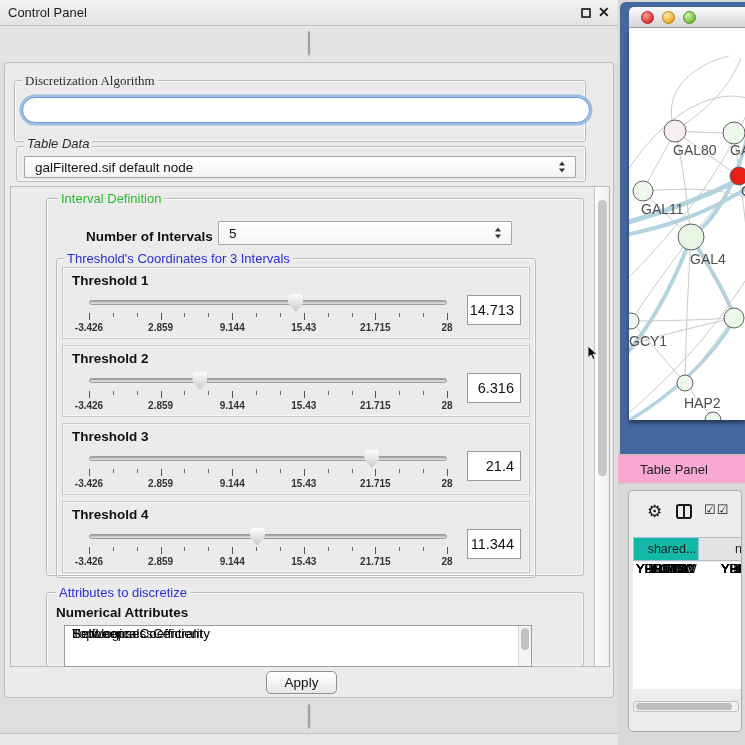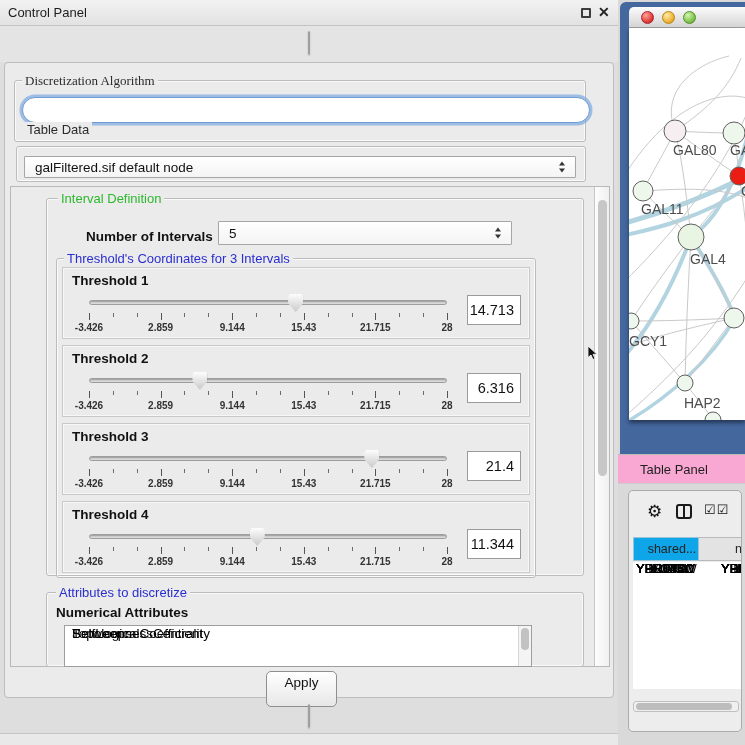--- a/index.html
+++ b/index.html
@@ -42,21 +42,21 @@
   .algo-combo{left:22px;top:97px;width:568px;height:26px;background:#fff;border:1px solid #6f9bd1;
     border-radius:13px;box-shadow:0 0 0 2.5px rgba(115,165,225,.65);z-index:2;}
 
   .popup{left:14px;top:82px;width:564px;height:59px;background:#fff;border:1px solid #9b9b9b;
     box-shadow:2px 4px 8px rgba(0,0,0,.3);z-index:5;}
   .popup-hint{position:relative;text-align:center;color:#b6b6b6;font-size:13px;padding-top:5px;height:17px;}
   .popup-item{position:relative;font-size:13.5px;color:#000;line-height:17px;padding-left:2px;}
   .popup-item.bold{font-weight:bold;}
 
   .td-group{left:16px;top:146px;width:570px;height:36px;}
-  .td-label{left:24px;top:122px;z-index:6;}
+  .td-label{left:24px;top:136px;z-index:6;font-style:italic;}
 
   .combo{background:linear-gradient(#ffffff,#f4f4f4);border:1px solid #a6a6a6;border-radius:1px;}
   .combo-text{left:10px;top:50%;transform:translateY(-50%);font-size:13.5px;color:#111;white-space:nowrap;}
   .stepper{right:9px;top:50%;transform:translateY(-50%);width:7px;height:11px;}
   .stepper i{left:0;width:0;height:0;border-left:3.5px solid transparent;border-right:3.5px solid transparent;}
   .stepper .up{top:0;border-bottom:4.5px solid #333;}
   .stepper .dn{bottom:0;border-top:4.5px solid #333;}
   .td-combo{left:24px;top:156px;width:552px;height:22px;}
 
   
@@ -90,21 +90,21 @@
     font-size:14.5px;color:#111;text-align:right;padding:6px 6px 0 0;}
 
   .attr-group{left:46px;top:592px;width:538px;height:75px;}
   .attr-label{left:56px;top:585px;}
   .numattr-label{left:56px;top:605px;font-size:13.5px;font-weight:bold;color:#111;}
   .attr-list{left:64px;top:625px;width:468px;height:42px;background:#fff;border:1px solid #9e9e9e;overflow:hidden;}
   .attr-item{position:relative;font-size:13.5px;line-height:15.5px;padding-left:7px;color:#000;}
   .list-scroll{right:0;top:0;width:13px;height:100%;background:#f4f4f4;border-left:1px solid #d6d6d6;}
   .list-thumb{left:2px;top:2px;width:8px;height:22px;border-radius:4px;background:#c2c2c2;}
 
-  .apply-btn{left:266px;top:671px;width:71px;height:36px;border:1px solid #8f8f8f;border-radius:5px;
+  .apply-btn{left:266px;top:671px;width:71px;height:23px;border:1px solid #8f8f8f;border-radius:5px;
     background:linear-gradient(#ffffff,#e7e7e7);font-size:13.5px;color:#111;text-align:center;line-height:21px;}
 
   
   .right-bg{left:618px;top:0;width:127px;height:745px;background:#d9d9d9;}
   .net-frame{left:620px;top:2px;width:125px;height:452px;background:#44679e;border-top-left-radius:6px;}
   .net-titlebar{left:629px;top:7px;width:116px;height:21px;border-top-left-radius:5px;
     background:linear-gradient(#fbfbfb,#d5d5d5);border-bottom:1px solid #9c9c9c;}
   .light{top:4px;width:13px;height:13px;border-radius:50%;}
   .light.red{left:12px;background:radial-gradient(circle at 35% 30%,#ffa39a,#e2423a 60%,#b01d12);border:1px solid #a23;}
   .light.yellow{left:33px;background:radial-gradient(circle at 35% 30%,#ffeaa6,#f0b43c 60%,#cd8e18);border:1px solid #b8860b;}
@@ -116,21 +116,21 @@
   .table-panel-bar{left:618px;top:454px;width:127px;height:30px;background:#f9a8d4;
     border-top:1px solid #bcbcbc;border-bottom:1px solid #cdcdcd;}
   .table-panel-title{left:22px;top:7px;font-size:13px;color:#1f1f1f;}
   .table-window{left:628px;top:490px;width:114px;height:242px;background:#ededed;
     border:1px solid #ababab;border-radius:5px;overflow:hidden;}
   .tp-gear{left:18px;top:10px;font-size:17px;color:#111;}
   .tp-split{left:47px;top:13px;width:16px;height:15px;border:2px solid #1a1a1a;border-radius:3px;}
   .tp-split i{left:5px;top:0;bottom:0;width:2px;background:#1a1a1a;}
   .tp-checks{left:75px;top:11px;font-size:13px;color:#111;letter-spacing:1px;}
   .th-cell{top:46px;height:24px;font-size:12.5px;color:#222;line-height:22px;}
-  .th-cell.c1{left:4px;width:66px;background:#0ea5e9;border:1px solid #9cc3d6;text-align:center;padding-left:12px;}
+  .th-cell.c1{left:4px;width:66px;background:#14b8a6;border:1px solid #9cc3d6;text-align:center;padding-left:12px;}
   .th-cell.c2{left:70px;width:60px;background:#e3e3e3;border:1px solid #b9b9b9;border-left:none;padding-left:36px;}
   .trows{left:4px;top:71px;width:116px;height:127px;overflow:hidden;background:#fff;}
   .trow{position:relative;height:14.7px;}
   .tc1{position:absolute;left:3px;top:0;font-size:13px;color:#000;line-height:14.5px;white-space:nowrap;}
   .tc2{position:absolute;left:88px;top:0;font-size:13px;color:#000;line-height:14.5px;white-space:nowrap;}
   .hscroll{left:4px;top:210px;width:106px;height:11px;background:#f0f0f0;border:1px solid #c0c0c0;border-radius:3px;}
   .hthumb{left:2px;top:1px;width:96px;height:7px;border-radius:4px;background:#bdbdbd;}
 
   .cursor{left:588px;top:346px;z-index:9;}
 </style>

